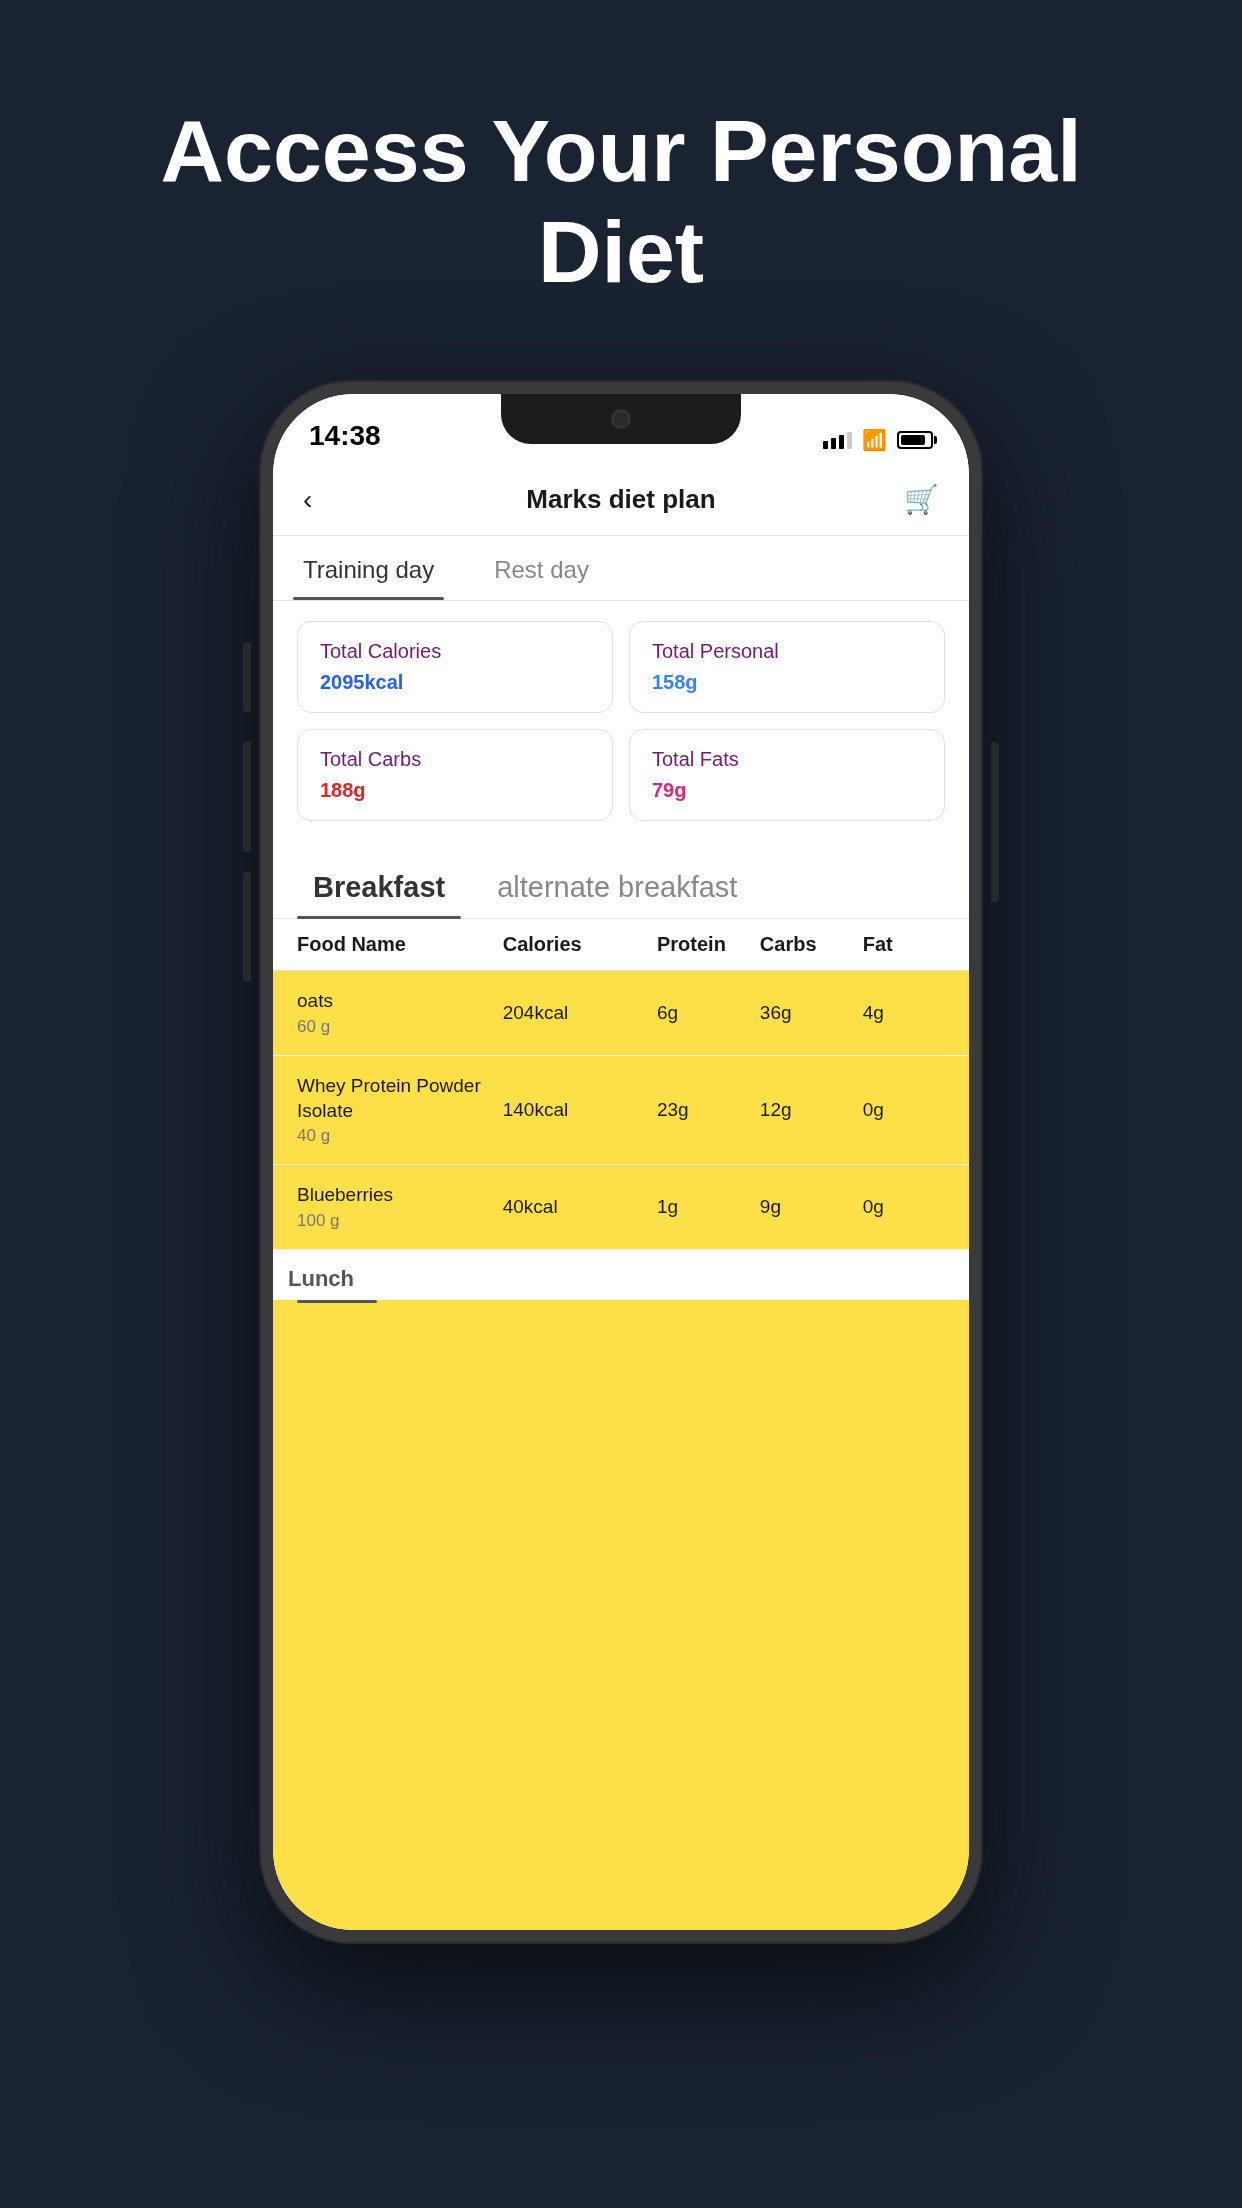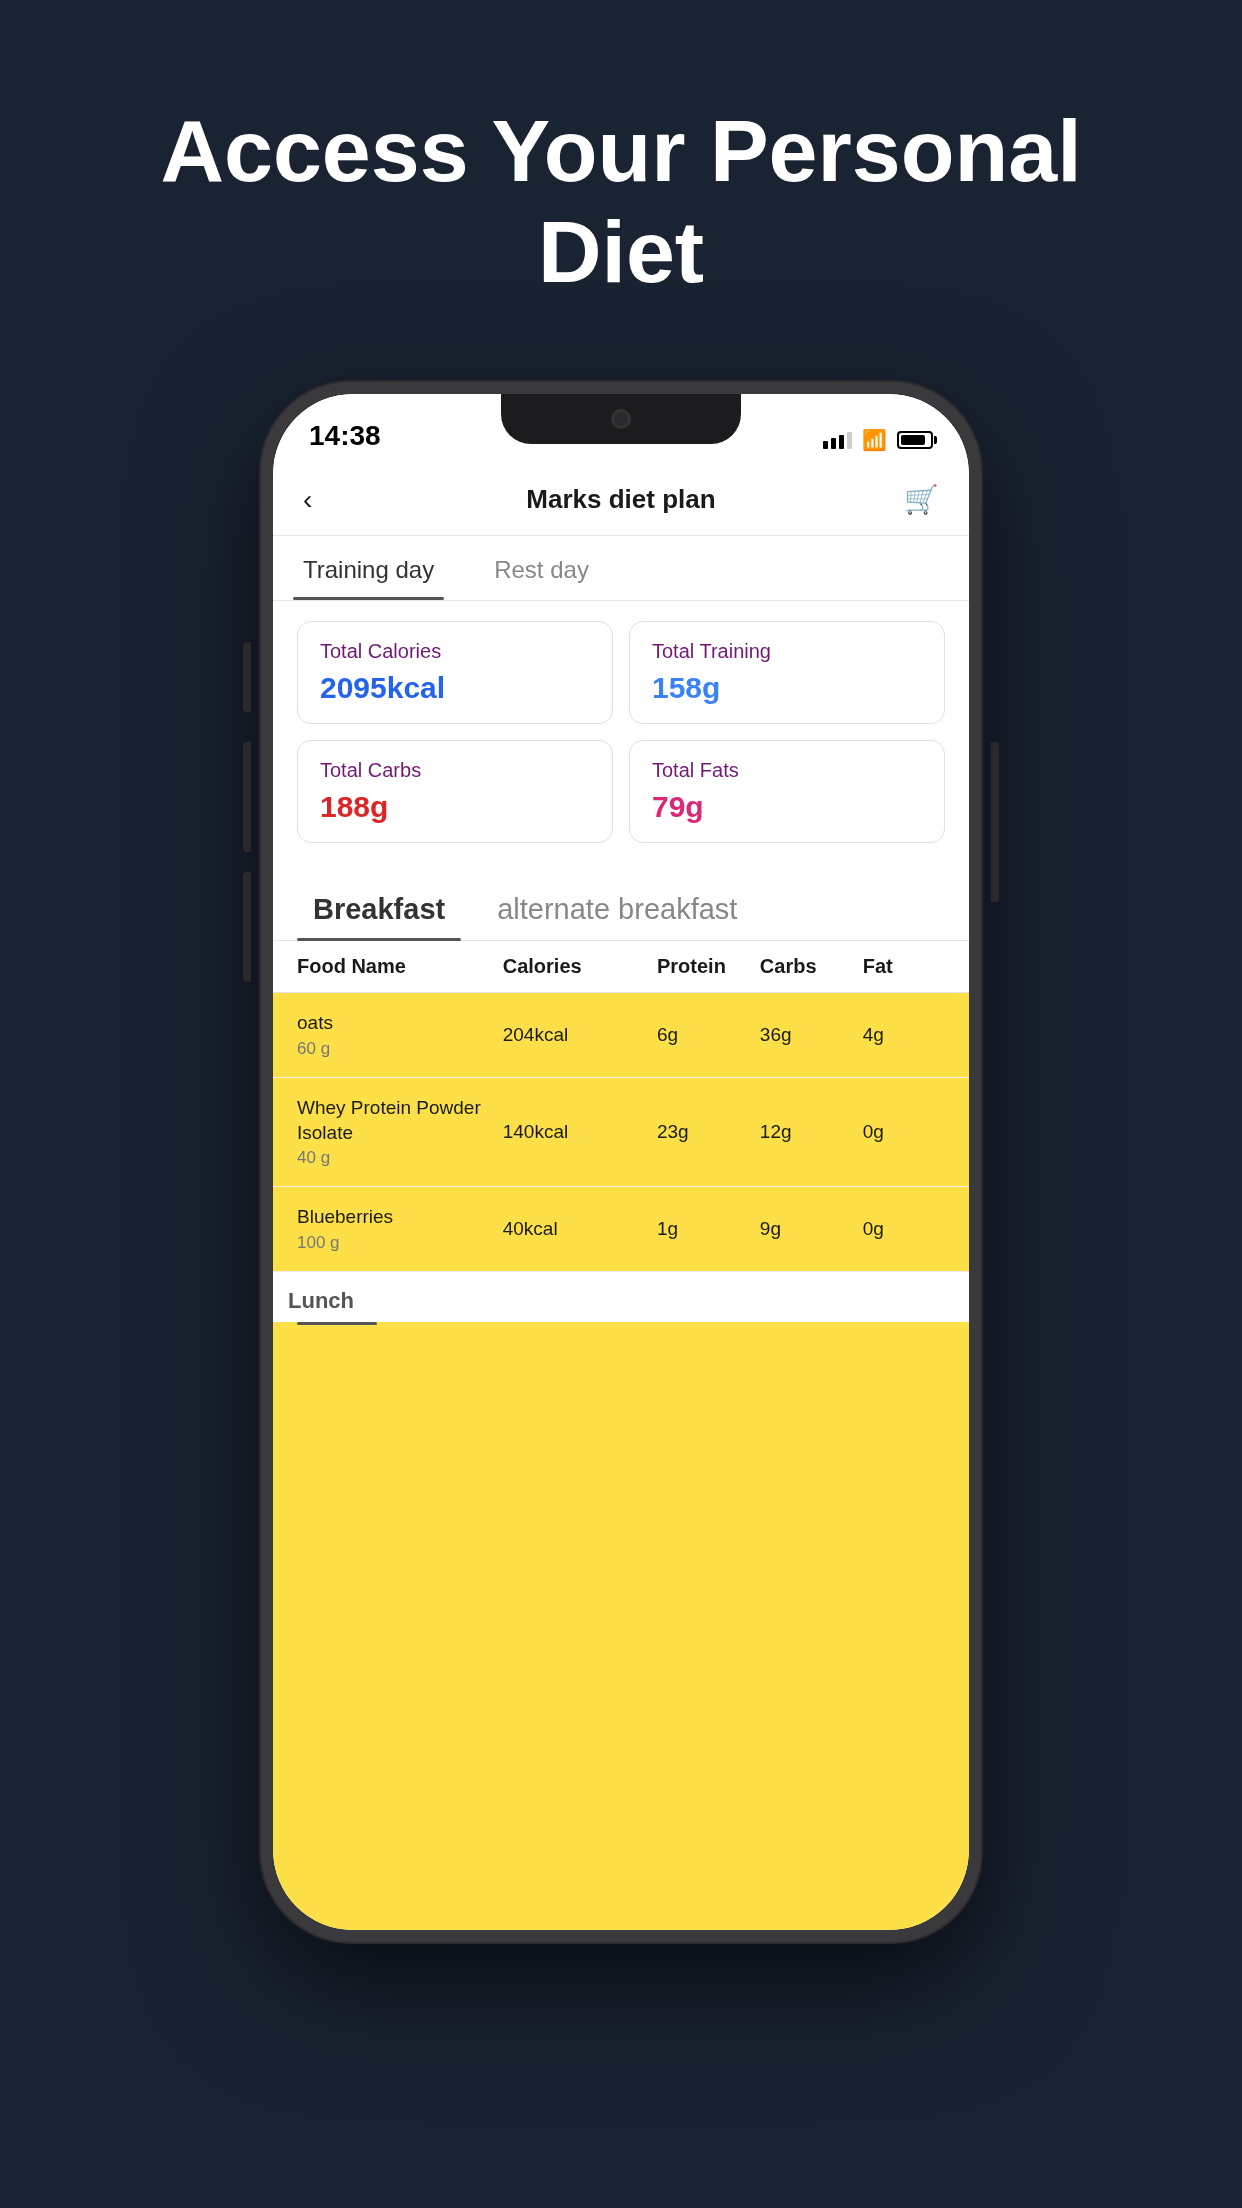--- a/index.html
+++ b/index.html
@@ -280,21 +280,21 @@
       padding: 18px 22px;
     }
 
     .stat-label {
       font-size: 20px;
       color: #701a75;
       margin-bottom: 8px;
     }
 
     .stat-value {
-      font-size: 30px;
+      font-size: 20px;
       font-weight: 700;
     }
 
     .stat-value.blue { color: #2563eb; }
     .stat-value.green { color: #3b82f6; }
     .stat-value.red { color: #dc2626; }
     .stat-value.pink { color: #db2777; }
 
     
     .meal-tabs {
@@ -440,21 +440,21 @@
         <div class="tab-item active">Training day</div>
         <div class="tab-item">Rest day</div>
       </div>
 
       <div class="stats-grid">
         <div class="stat-card">
           <div class="stat-label">Total Calories</div>
           <div class="stat-value blue">2095kcal</div>
         </div>
         <div class="stat-card">
-          <div class="stat-label">Total Training</div>
+          <div class="stat-label">Total Personal</div>
           <div class="stat-value green">158g</div>
         </div>
         <div class="stat-card">
           <div class="stat-label">Total Carbs</div>
           <div class="stat-value red">188g</div>
         </div>
         <div class="stat-card">
           <div class="stat-label">Total Fats</div>
           <div class="stat-value pink">79g</div>
         </div>

